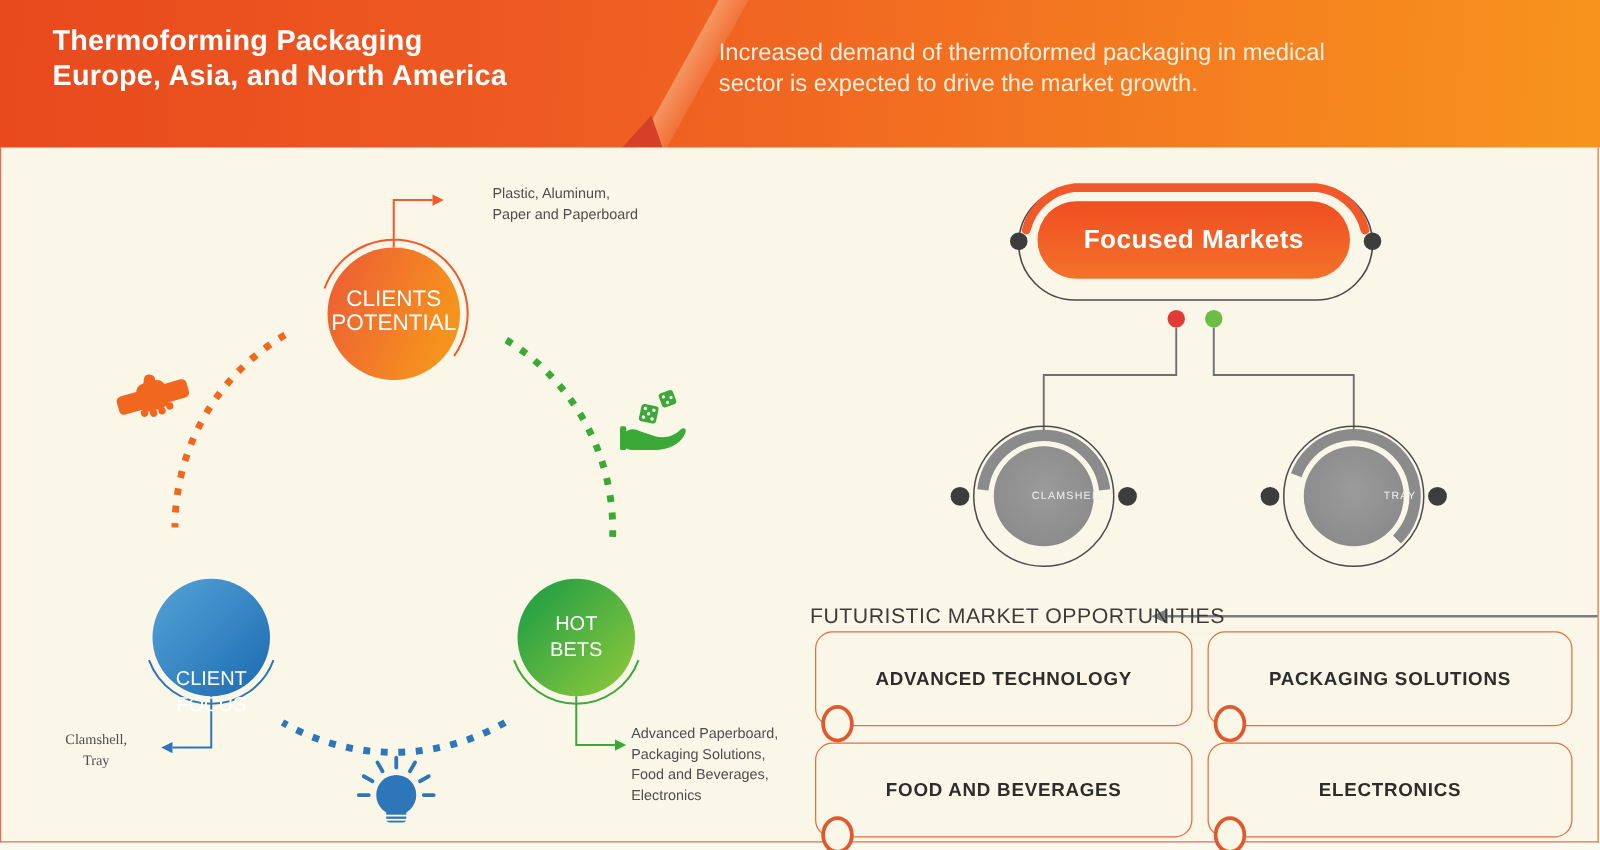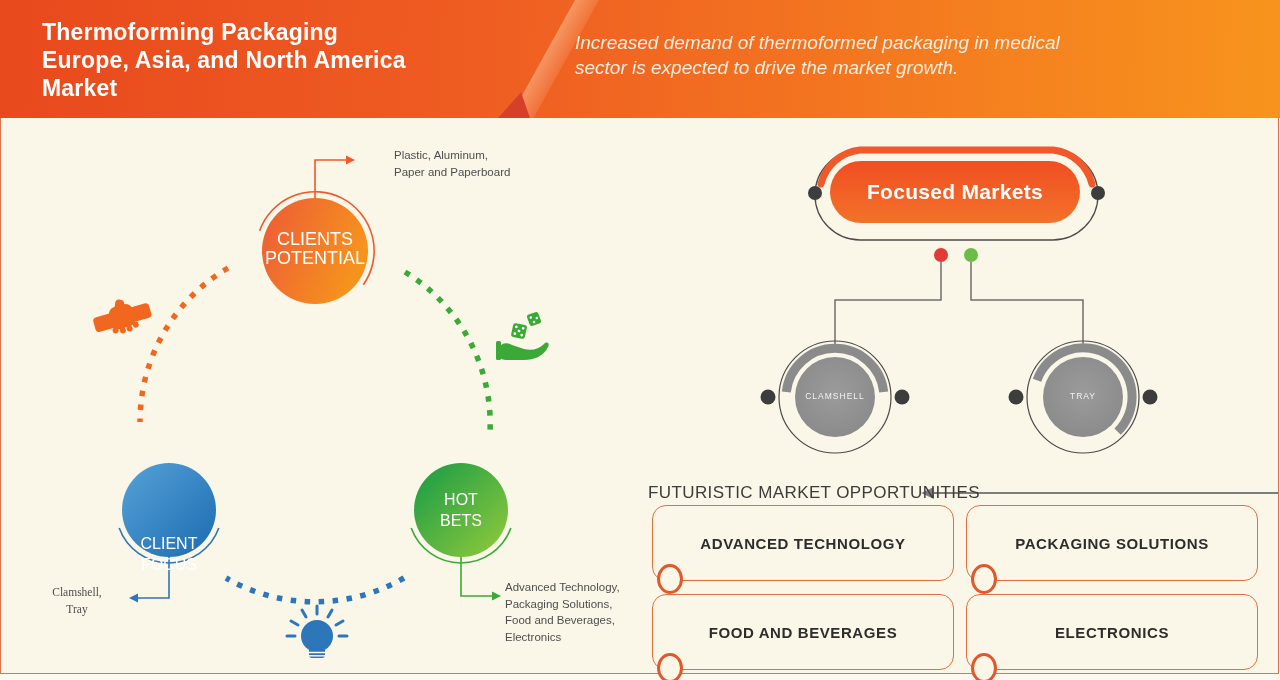--- a/index.html
+++ b/index.html
@@ -9,42 +9,42 @@
   .header{position:absolute;left:0;top:0;width:1280px;height:118px;z-index:3;
           background:linear-gradient(93deg,#e8491d 0%,#ef5d22 38%,#f8941d 100%);}
   .hdr-band{position:absolute;left:575px;top:0;width:24px;height:118px;
             transform:skewX(-29deg);transform-origin:top left;
             background:linear-gradient(90deg,rgba(255,236,205,.38),rgba(255,255,255,.10));}
   .hdr-wedge{position:absolute;left:498px;top:90px;width:32px;height:28px;
              background:#d64028;clip-path:polygon(72% 8%,100% 100%,0 100%);}
   .title{position:absolute;left:42px;top:18px;color:#fff;font-weight:bold;
          font-size:23px;line-height:28px;letter-spacing:.2px;}
   .subtitle{position:absolute;left:575px;top:30px;color:#fdeedd;
-            font-size:19px;line-height:25px;font-style:italic;}
+            font-size:19px;line-height:25px;}
   
   .content{position:absolute;left:0;top:118px;width:1277px;height:555px;
            background:#faf6e8;border:1.5px solid #dd7450;border-top:none;}
   svg.gfx{position:absolute;left:0;top:0;z-index:1;}
   .lbl{position:absolute;z-index:2;}
   
   .node-lbl{color:#fff;text-align:center;}
   .node-lbl.orange{left:265px;top:230px;width:100px;font-size:18px;line-height:19px;}
   .node-lbl.blue{left:119px;top:489px;width:100px;font-size:16px;line-height:21px;margin-top:44px;}
   .node-lbl.green{left:411px;top:489px;width:100px;font-size:16px;line-height:21px;}
   
   .anno{color:#4e4e4e;font-size:11.5px;line-height:16.5px;}
   .anno.a-top{left:360px;top:147px;width:150px;text-align:left;margin-left:34px;}
   .anno.a-left{left:30px;top:584px;width:94px;text-align:center;font-family:Liberation Serif, serif;}
   .anno.a-right{left:505px;top:579px;width:150px;text-align:left;}
   
   .pill-lbl{left:830px;top:161px;width:250px;height:62px;display:flex;
             align-items:center;justify-content:center;color:#fff;
             font-size:21px;font-weight:bold;letter-spacing:.3px;}
   .gray-lbl{color:#f2f2f2;font-size:8.5px;letter-spacing:1px;width:100px;
-            text-align:center;top:391px;}
+            text-align:right;top:391px;}
   .gray-lbl.g1{left:785px;}
   .gray-lbl.g2{left:1033px;}
   
   .opp-head{left:648px;top:483px;font-size:17px;color:#3c3c3b;letter-spacing:.4px;}
   .opp-box{position:absolute;z-index:2;border:1.5px solid #e2703d;border-radius:14px;
            display:flex;align-items:center;justify-content:center;}
   .opp-box .box-lbl{font-size:15px;font-weight:bold;color:#2d2d2c;letter-spacing:.6px;}
   .opp-box .ring{position:absolute;left:4px;bottom:-14px;width:20px;height:24px;
                  border:3.5px solid #e2582b;border-radius:50%;background:#faf6e8;}
   .b1{left:652px;top:505px;width:300px;height:74px;}
@@ -209,21 +209,21 @@
 
   <div class="lbl anno a-top">
     <div>Plastic, Aluminum,</div>
     <div>Paper and Paperboard</div>
   </div>
   <div class="lbl anno a-left">
     <div>Clamshell,</div>
     <div>Tray</div>
   </div>
   <div class="lbl anno a-right">
-    <div>Advanced Technology,</div>
+    <div>Advanced Paperboard,</div>
     <div>Packaging Solutions,</div>
     <div>Food and Beverages,</div>
     <div>Electronics</div>
   </div>
 
   <div class="lbl pill-lbl">Focused Markets</div>
   <div class="lbl gray-lbl g1">CLAMSHELL</div>
   <div class="lbl gray-lbl g2">TRAY</div>
 
   <div class="lbl opp-head">FUTURISTIC MARKET OPPORTUNITIES</div>
@@ -244,21 +244,20 @@
     <span class="box-lbl">ELECTRONICS</span>
     <span class="ring"></span>
   </div>
 
   <div class="header">
     <div class="hdr-band"></div>
     <div class="hdr-wedge"></div>
     <div class="title">
       <div>Thermoforming Packaging</div>
       <div>Europe, Asia, and North America</div>
-      <div>Market</div>
     </div>
     <div class="subtitle">
       <div>Increased demand of thermoformed packaging in medical</div>
       <div>sector is expected to drive the market growth.</div>
     </div>
   </div>
 
 </div>
 
 </body></html>

